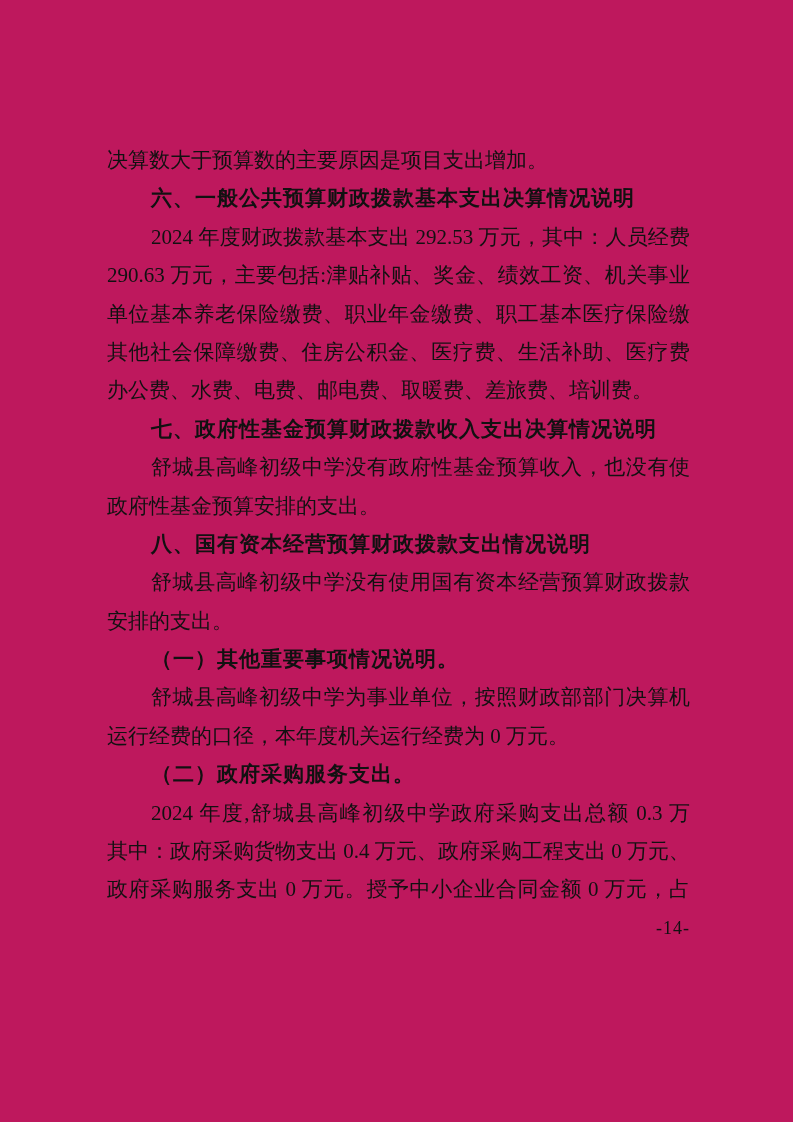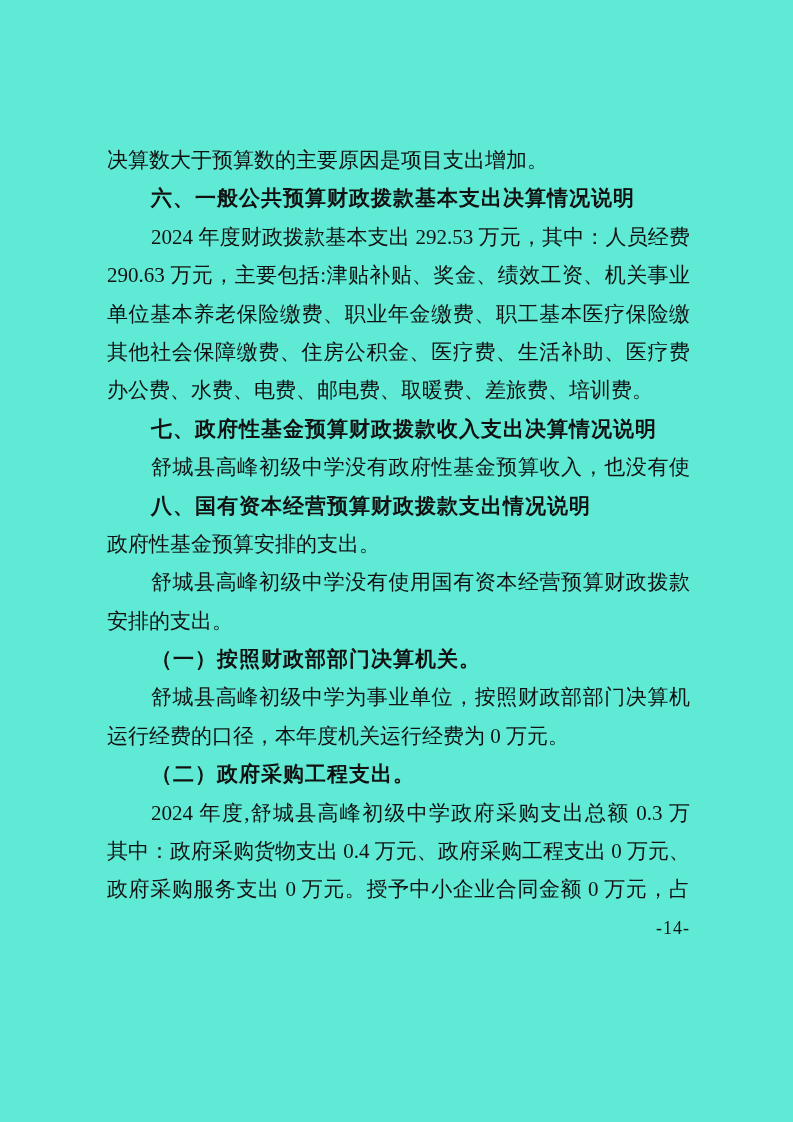--- a/index.html
+++ b/index.html
@@ -4,21 +4,21 @@
 <style>
   html, body {
     margin: 0;
     padding: 0;
     background: #ffffff;
   }
   .page {
     position: relative;
     width: 793px;
     height: 1122px;
-    background: #5eead4;
+    background: #be185d;
     box-sizing: border-box;
     padding: 141px 103px 0 107px;
     font-family: "Liberation Serif", "DejaVu Serif", serif;
     font-size: 21px;
     color: #111111;
     overflow: hidden;
   }
   .line {
     height: 38.4px;
     line-height: 38.4px;
@@ -56,25 +56,25 @@
 <div class="page">
   <div class="line">决算数大于预算数的主要原因是项目支出增加。</div>
   <div class="line heading indent">六、一般公共预算财政拨款基本支出决算情况说明</div>
   <div class="line indent fill">2024 年度财政拨款基本支出 292.53 万元，其中：人员经费</div>
   <div class="line fill">290.63 万元，主要包括:津贴补贴、奖金、绩效工资、机关事业</div>
   <div class="line fill">单位基本养老保险缴费、职业年金缴费、职工基本医疗保险缴费、</div>
   <div class="line fill">其他社会保障缴费、住房公积金、医疗费、生活补助、医疗费补</div>
   <div class="line">办公费、水费、电费、邮电费、取暖费、差旅费、培训费。</div>
   <div class="line heading indent">七、政府性基金预算财政拨款收入支出决算情况说明</div>
   <div class="line indent fill">舒城县高峰初级中学没有政府性基金预算收入，也没有使用</div>
+  <div class="line">政府性基金预算安排的支出。</div>
   <div class="line heading indent">八、国有资本经营预算财政拨款支出情况说明</div>
-  <div class="line">政府性基金预算安排的支出。</div>
   <div class="line indent fill">舒城县高峰初级中学没有使用国有资本经营预算财政拨款</div>
   <div class="line">安排的支出。</div>
-  <div class="line subheading indent">（一）按照财政部部门决算机关。</div>
+  <div class="line subheading indent">（一）其他重要事项情况说明。</div>
   <div class="line indent fill">舒城县高峰初级中学为事业单位，按照财政部部门决算机关</div>
   <div class="line">运行经费的口径，本年度机关运行经费为 0 万元。</div>
-  <div class="line subheading indent">（二）政府采购工程支出。</div>
+  <div class="line subheading indent">（二）政府采购服务支出。</div>
   <div class="line indent fill">2024 年度,舒城县高峰初级中学政府采购支出总额 0.3 万元，</div>
   <div class="line fill">其中：政府采购货物支出 0.4 万元、政府采购工程支出 0 万元、</div>
   <div class="line fill">政府采购服务支出 0 万元。授予中小企业合同金额 0 万元，占政</div>
   <div class="line pagenum">-14-</div>
 </div>
 
 </body></html>

